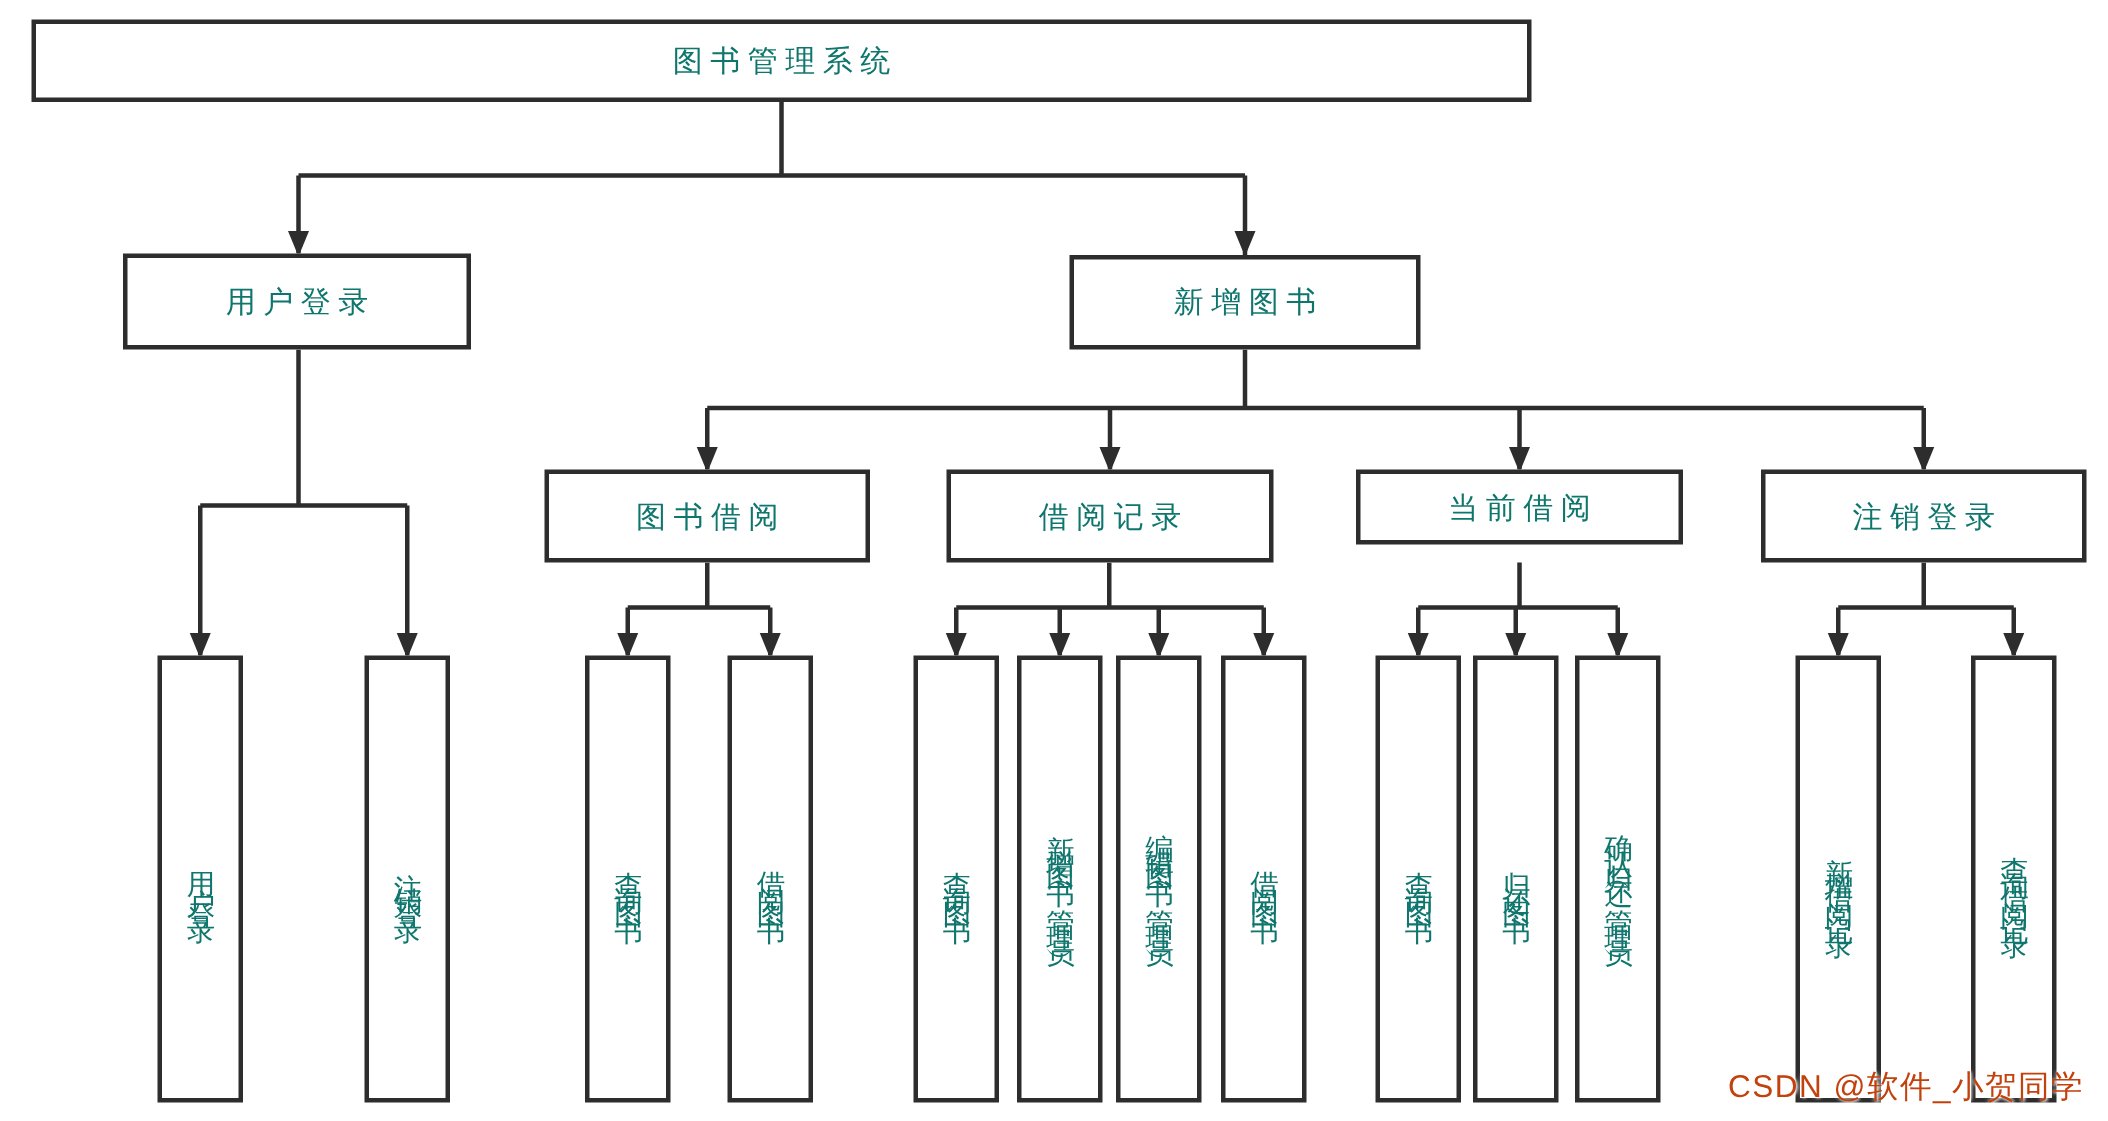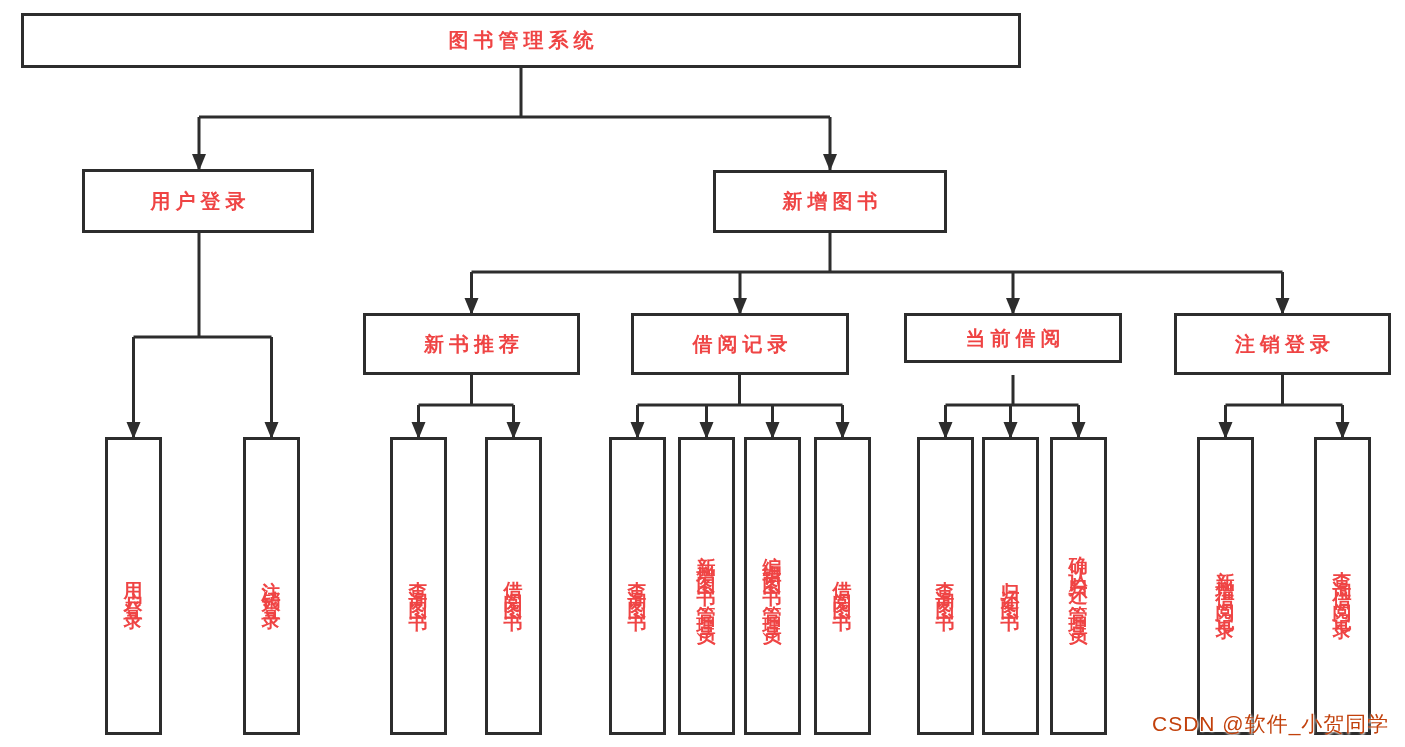--- a/index.html
+++ b/index.html
@@ -8,23 +8,22 @@
     font-family:"Liberation Sans","DejaVu Sans",sans-serif;
   }
   .wires{position:absolute;left:0;top:0;width:1405px;height:747px;}
   .lines path{fill:none;stroke-width:3px;}
   .arrows polygon{stroke:none;}
   .box{
     position:absolute;box-sizing:border-box;background:#ffffff;
     border:3px solid #2d2d2d;display:flex;align-items:center;justify-content:center;
   }
   .lbl{
-    color:#ef4444;font-size:20px;letter-spacing:5px;white-space:nowrap;
+    color:#0f766e;font-size:20px;letter-spacing:5px;white-space:nowrap;
     text-indent:5px; 
-    font-weight:bold;
   }
   .root .lbl{font-size:20px;}
   .leaf .lbl{
     writing-mode:vertical-rl;text-orientation:mixed;
     font-size:19px;letter-spacing:10px;text-indent:0;line-height:1;
   }
   .watermark{
     position:absolute;left:1152px;top:710px;z-index:5;
     color:#c2410c;font-size:21px;letter-spacing:1px;white-space:nowrap;
     text-shadow:0 0 3px rgba(255,255,255,0.95), 1px 1px 2px rgba(255,255,255,0.9);
@@ -73,21 +72,21 @@
   </div>
 
   <div class="box" style="left:82px;top:169px;width:232px;height:64px">
     <span class="lbl">用户登录</span>
   </div>
   <div class="box" style="left:713px;top:170px;width:234px;height:63px">
     <span class="lbl">新增图书</span>
   </div>
 
   <div class="box" style="left:363px;top:313px;width:217px;height:62px">
-    <span class="lbl">新书推荐</span>
+    <span class="lbl">图书借阅</span>
   </div>
   <div class="box" style="left:631px;top:313px;width:218px;height:62px">
     <span class="lbl">借阅记录</span>
   </div>
   <div class="box" style="left:904px;top:313px;width:218px;height:50px">
     <span class="lbl">当前借阅</span>
   </div>
   <div class="box" style="left:1174px;top:313px;width:217px;height:62px">
     <span class="lbl">注销登录</span>
   </div>

